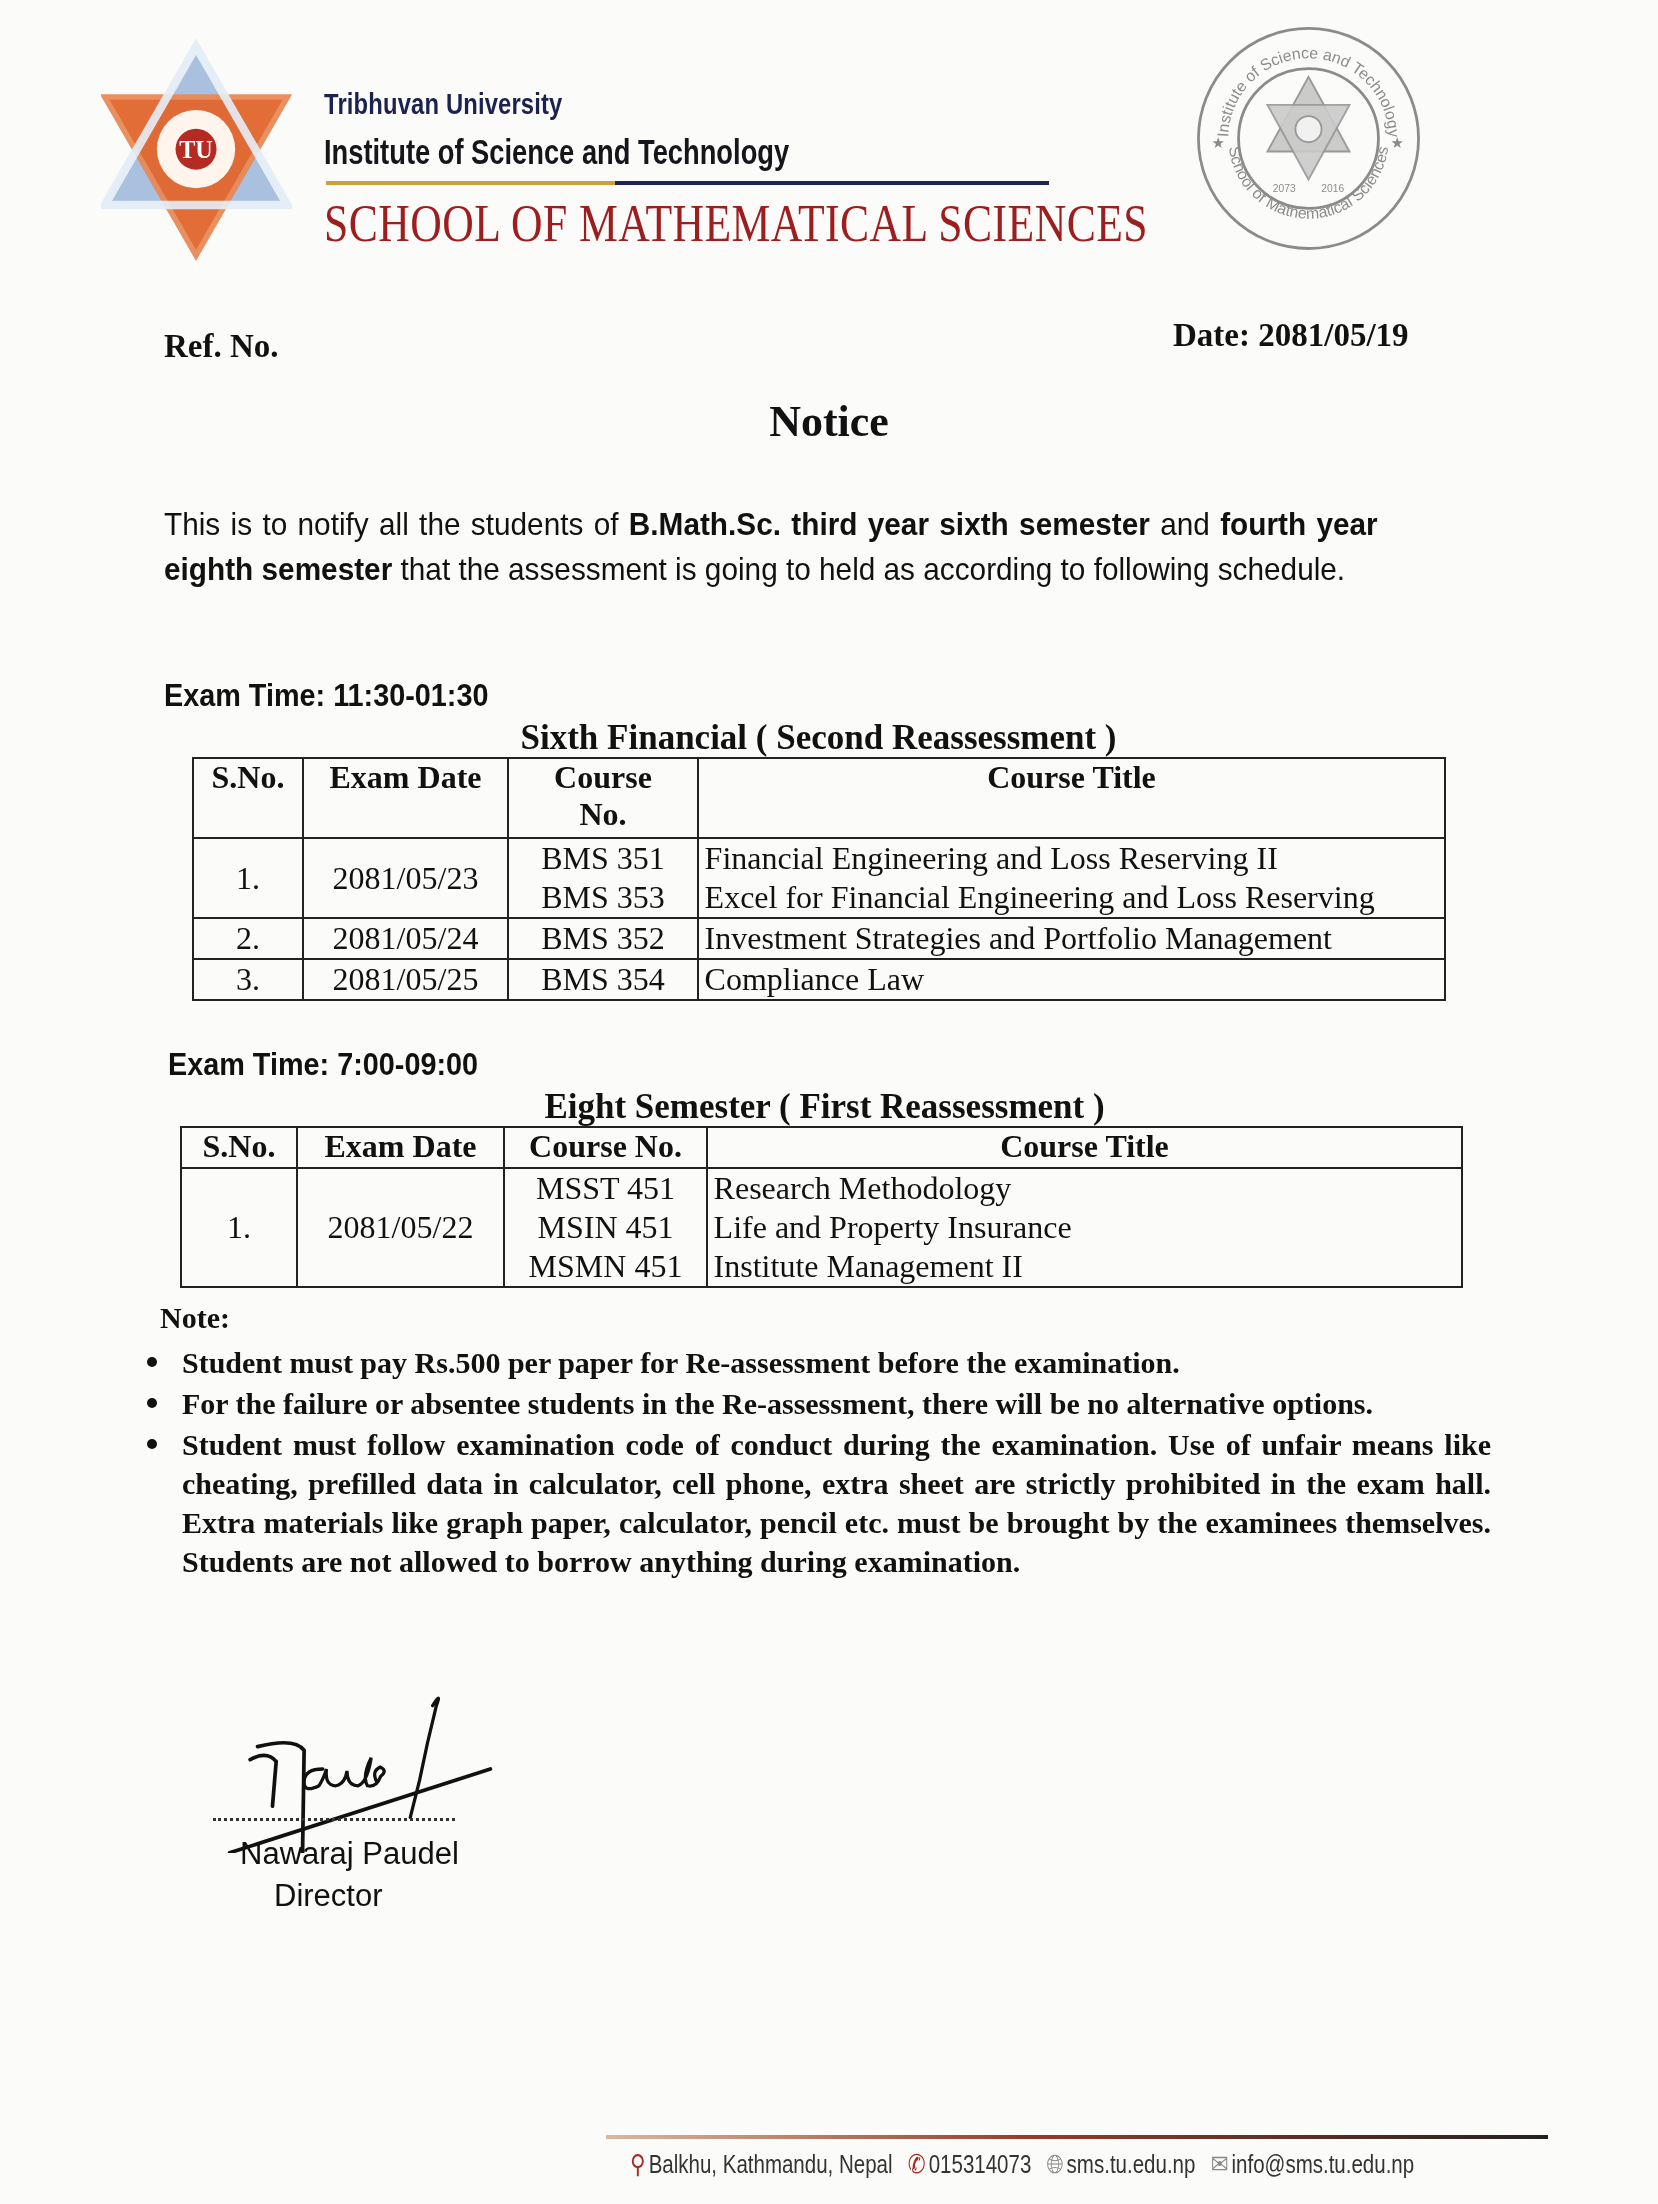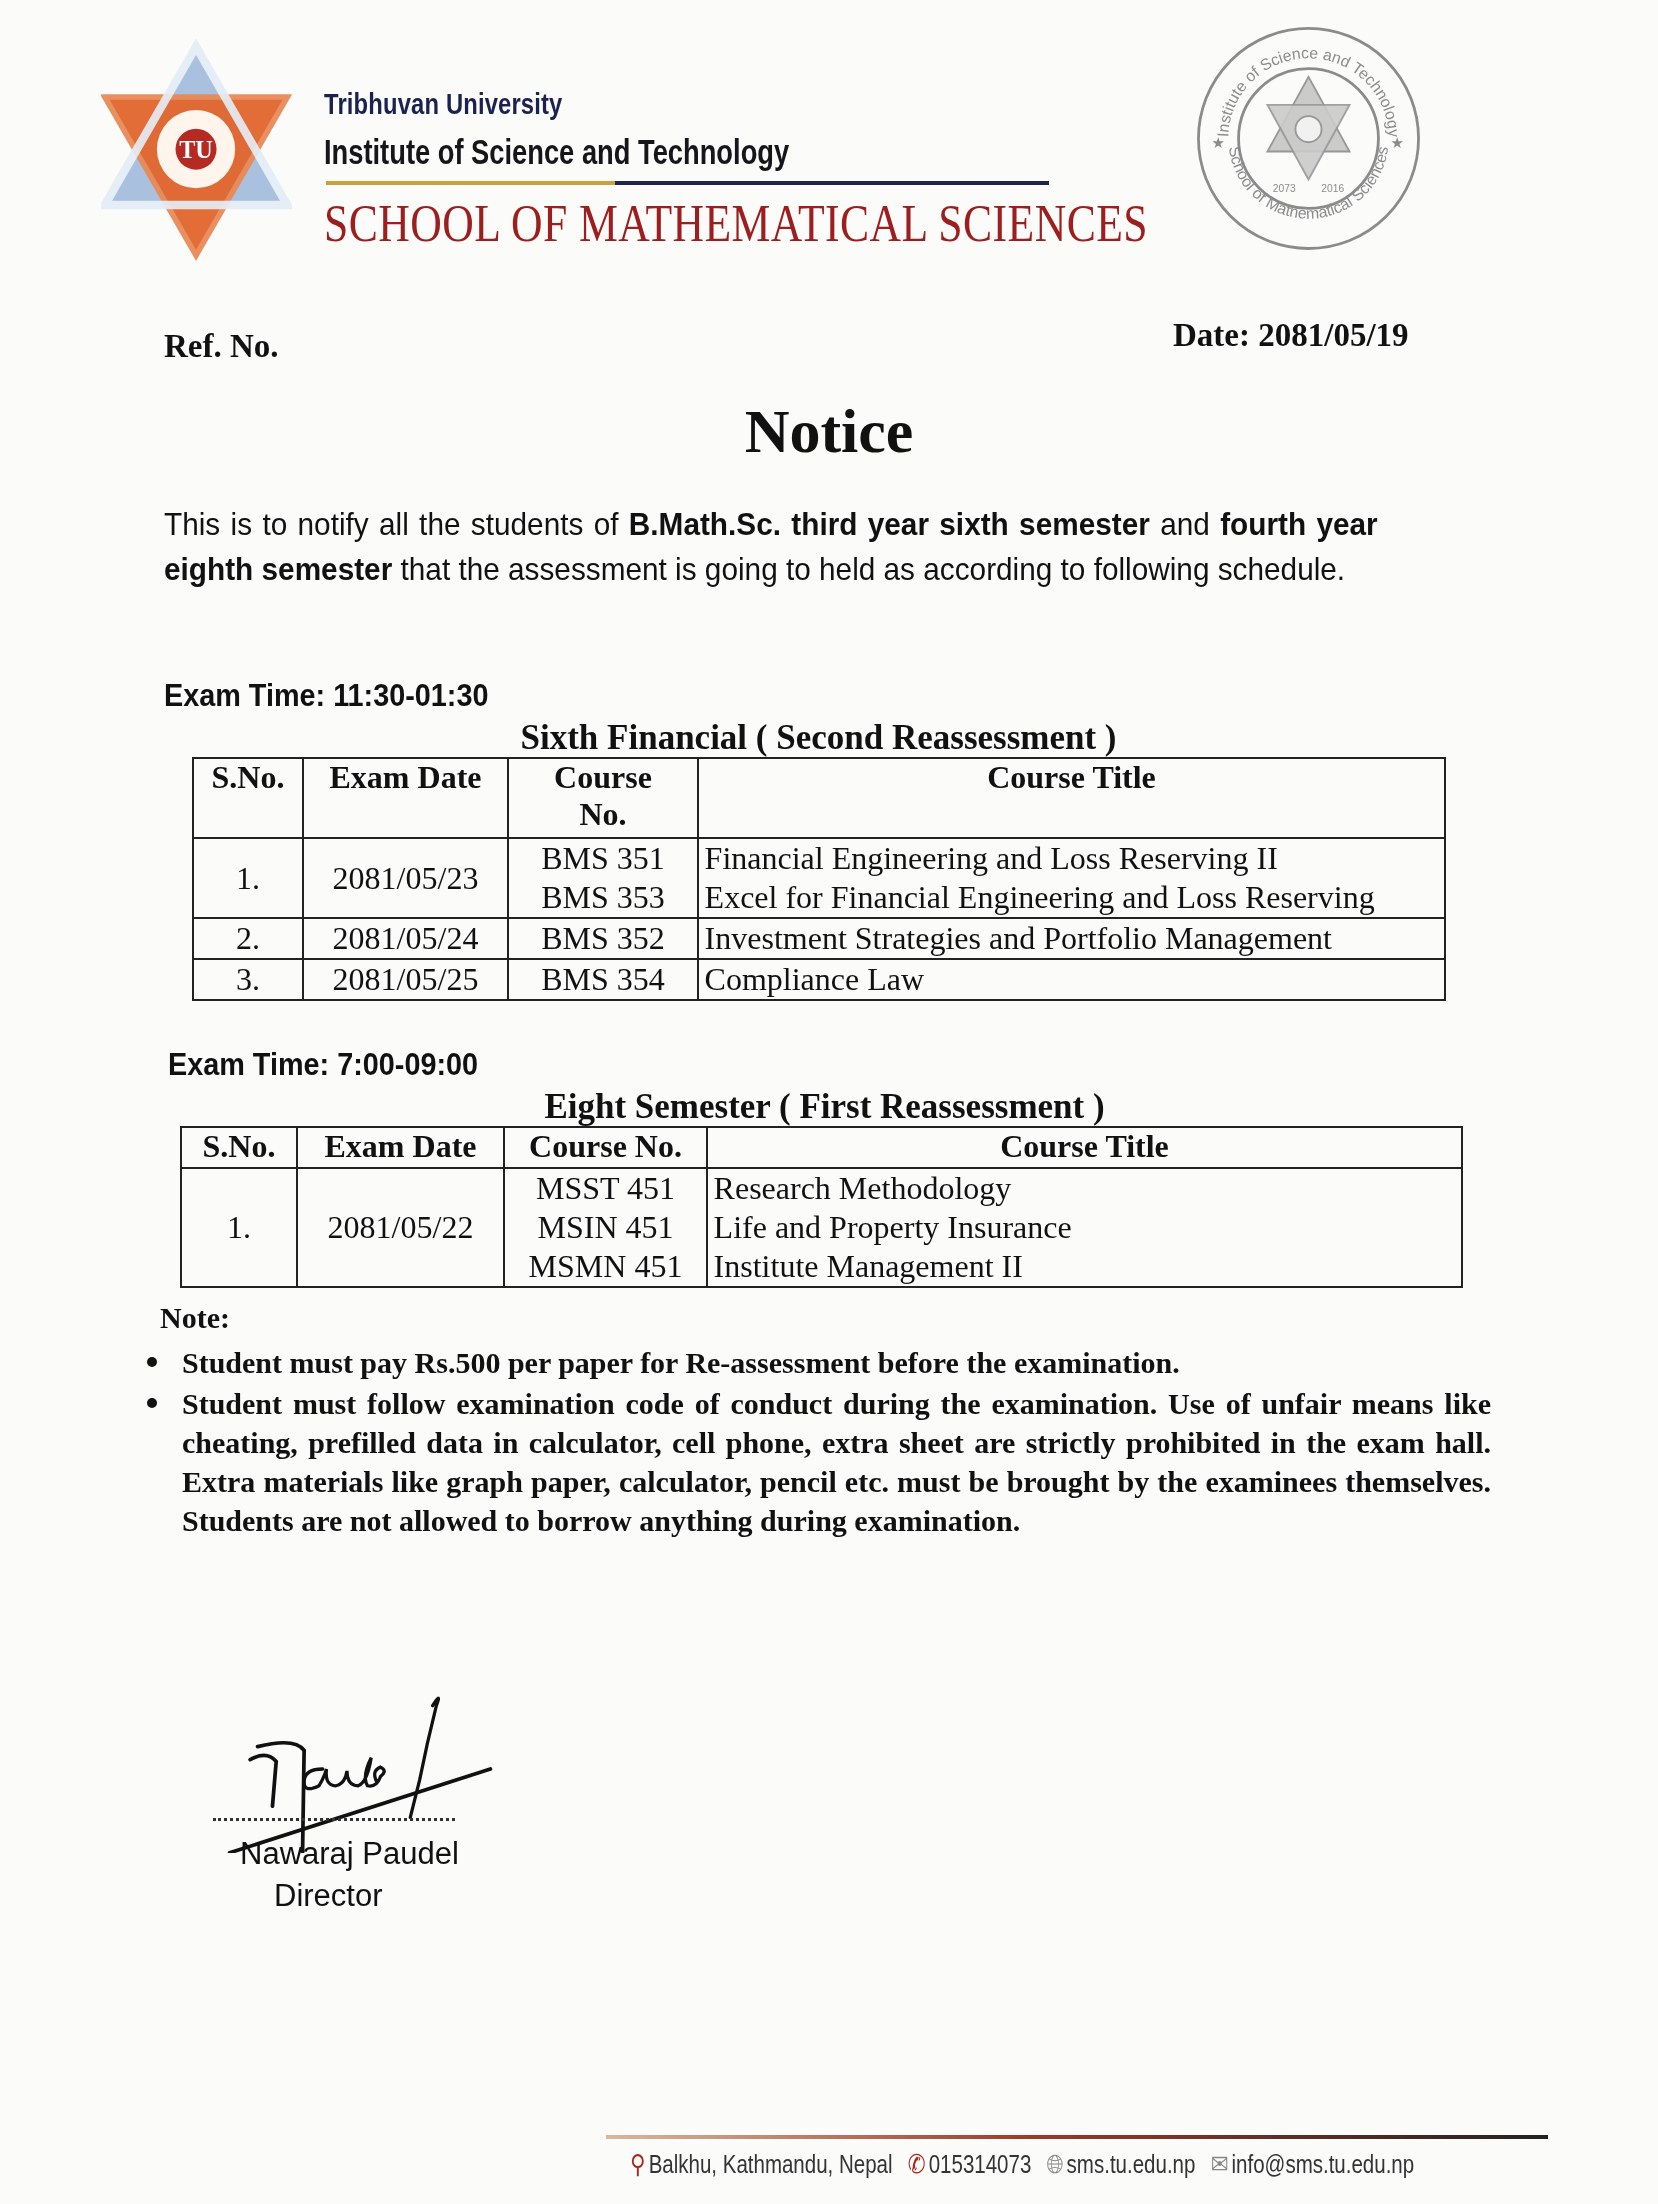--- a/index.html
+++ b/index.html
@@ -14,21 +14,21 @@
   #logo { left: 101px; top: 39px; width: 191px; width: 191px; height: 224px; }
   .uni-name { left: 324px; top: 88px; font-family: "Liberation Sans", sans-serif; font-weight: bold; font-size: 29px; color: #1c2250; transform: scaleX(0.82); transform-origin: left; letter-spacing: 0.2px; }
   .inst-name { left: 324px; top: 132px; font-family: "Liberation Sans", sans-serif; font-weight: bold; font-size: 35px; color: #15151a; transform: scaleX(0.78); transform-origin: left; }
   .hdr-rule { left: 326px; top: 181px; width: 723px; height: 3.7px; background: linear-gradient(to right, #c9a23a 0%, #c9a23a 40%, #1f2452 40%, #1f2452 100%); }
   .school-name { left: 324px; top: 194px; font-family: "Liberation Serif", serif; font-size: 52px; color: #9d1e1e; transform: scaleX(0.84); transform-origin: left; letter-spacing: 0.5px; }
   #seal { left: 1191px; top: 18.6px; width: 235px; height: 238px; opacity: 0.75; }
 
   .ref { left: 164px; top: 328px; font-weight: bold; font-size: 33px; }
   .date { left: 1173px; top: 317px; font-weight: bold; font-size: 33px; }
 
-  .notice-title { left: 0; width: 1658px; top: 396px; text-align: center; font-weight: bold; font-size: 62px; }
+  .notice-title { left: 0; width: 1658px; top: 396px; text-align: center; font-weight: bold; font-size: 44px; }
 
   .intro { left: 164px; top: 502px; width: 1305px; font-family: "Liberation Sans", sans-serif; font-size: 32px; line-height: 45px; transform: scaleX(0.93); transform-origin: left; text-align: justify; }
   .intro b { font-weight: bold; }
 
   .exam-time { font-family: "Liberation Sans", sans-serif; font-weight: bold; font-size: 32px; transform: scaleX(0.9); transform-origin: left; }
   .tbl-caption { font-weight: bold; font-size: 35px; text-align: center; }
 
   table.sched { position: absolute; border-collapse: collapse; font-size: 32px; }
   table.sched th, table.sched td { border: 2.3px solid #222; padding: 0 5.6px; }
   table.sched th { font-weight: bold; text-align: center; vertical-align: top; line-height: 37px; }
@@ -175,20 +175,21 @@
         <span>Life and Property Insurance</span>
         <span>Institute Management II</span>
       </td>
     </tr>
   </tbody>
 </table>
 
 <div class="abs note-label">Note:</div>
 <ul class="notes">
   <li><span class="dot"></span><span>Student must pay Rs.500 per paper for Re-assessment before the examination.</span></li>
+  <li><span class="dot"></span><span>For the failure or absentee students in the Re-assessment, there will be no alternative options.</span></li>
   <li><span class="dot"></span><span>Student must follow examination code of conduct during the examination. Use of unfair means like cheating, prefilled data in calculator, cell phone, extra sheet are strictly prohibited in the exam hall. Extra materials like graph paper, calculator, pencil etc. must be brought by the examinees themselves. Students are not allowed to borrow anything during examination.</span></li>
 </ul>
 
 <svg id="signature" class="abs" viewBox="0 0 320 180">
   <path d="M 42 80 Q 60 70 70 82 L 66 130" fill="none" stroke="#111" stroke-width="4" stroke-linecap="round"></path>
   <path d="M 50 66 Q 90 56 100 70 L 98 200" fill="none" stroke="#111" stroke-width="4" stroke-linecap="round"></path>
   <path d="M 120 90 q -20 0 -20 14 q 0 12 16 4 q 6 -10 8 -18 q -2 18 10 18 q 10 -2 12 -16 q 0 16 12 16 q 10 -4 14 -30 q -10 20 -4 30 q 10 2 14 -10 q 8 -6 0 -10 q -10 4 -4 16" fill="none" stroke="#111" stroke-width="3.5" stroke-linecap="round"></path>
   <path d="M 238 22 q 10 -16 4 0 q -10 40 -18 80 l -10 40" fill="none" stroke="#111" stroke-width="3.5" stroke-linecap="round"></path>
   <path d="M 20 180 L 300 90" fill="none" stroke="#111" stroke-width="4" stroke-linecap="round"></path>
 </svg>

